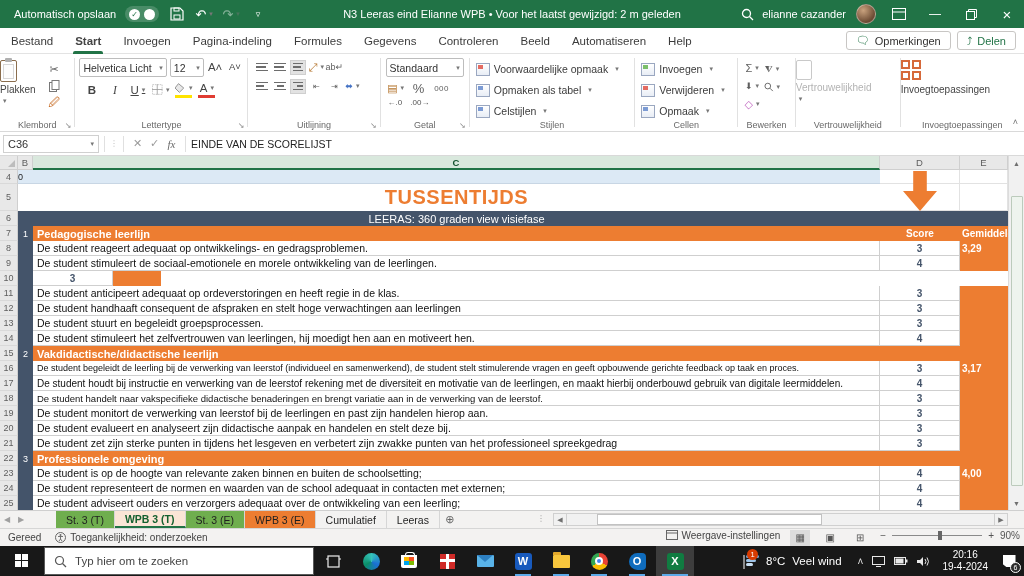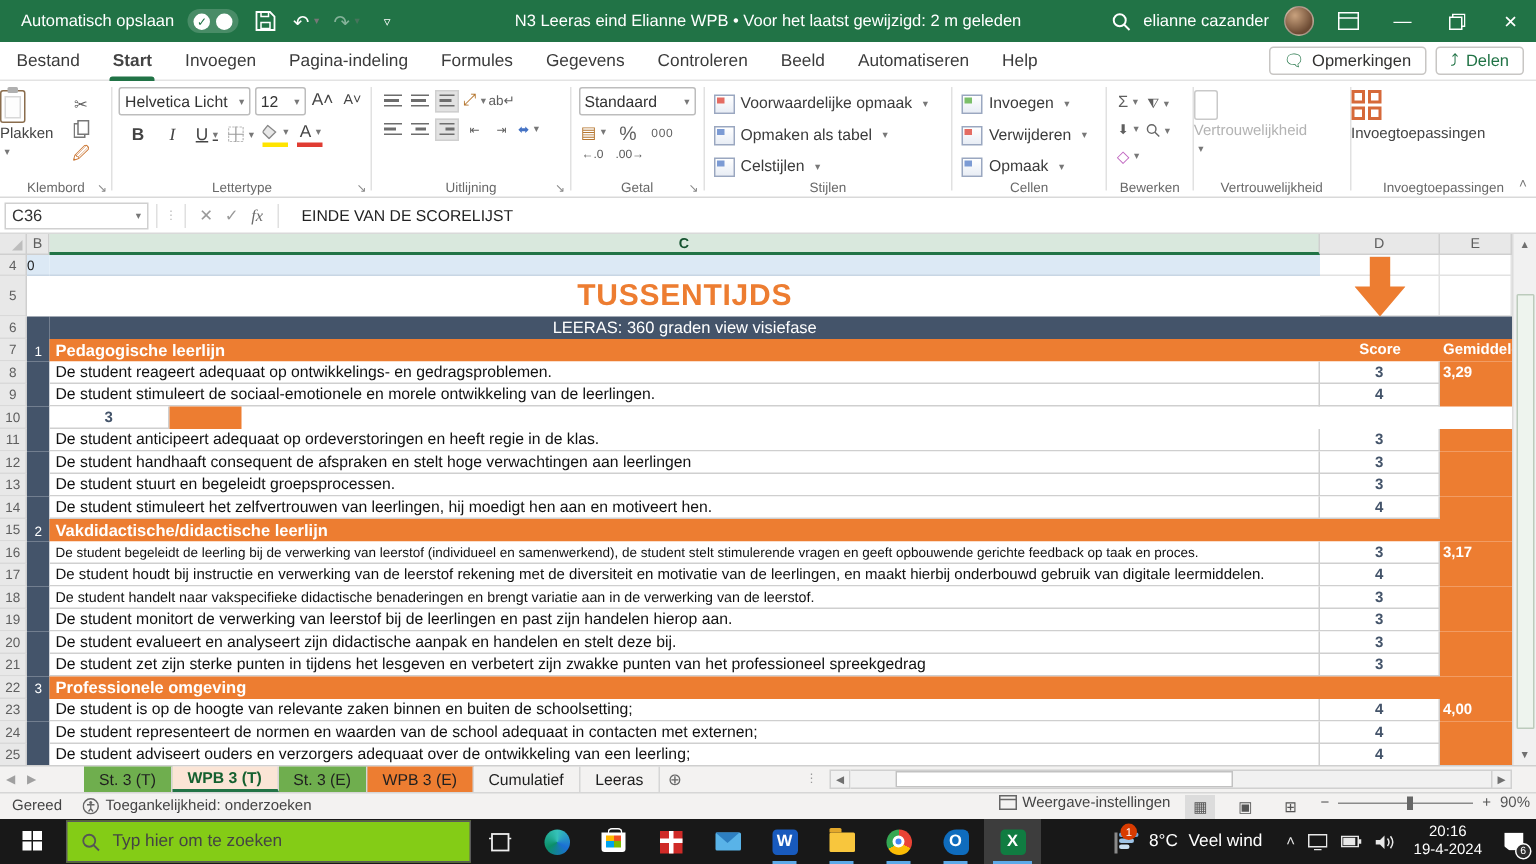--- a/index.html
+++ b/index.html
@@ -60,21 +60,21 @@
   .greyed{color:#b3b3b3;}
   .sens{width:16px;height:20px;border:1.5px solid #c9c9c9;border-radius:2px;position:relative;}
   .collapse{position:absolute;right:6px;bottom:4px;font-size:9px;color:#777;}
 
   
   #fbar{height:24px;background:#fff;border-bottom:1px solid #d9d9d9;display:flex;align-items:center;font-size:11px;}
   #namebox{width:96px;height:18px;border:1px solid #d0d0d0;margin-left:3px;display:flex;align-items:center;justify-content:space-between;padding:0 4px;color:#333;}
   .fsep{width:1px;height:16px;background:#e0e0e0;margin:0 5px;}
   .fbtn{width:17px;text-align:center;color:#9a9a9a;font-size:11px;}
   .fx{font-family:"Liberation Serif",serif;font-style:italic;color:#6a6a6a;}
-  #formula-text{margin-left:10px;color:#222;font-size:10.5px;}
+  #formula-text{color:#222;font-size:10.5px;}
 
   
   #sheet{position:relative;height:354px;background:#fff;overflow:hidden;}
   #colheads{display:flex;height:14px;font-size:9.5px;color:#5e5e5e;}
   .ch{background:#E8E8E8;border-right:1px solid #cfcfcf;border-bottom:1px solid #cfcfcf;display:flex;align-items:center;justify-content:center;}
   .ch.corner{width:18px;position:relative;}
   .ch.corner::after{content:"";position:absolute;right:2px;bottom:2px;border-left:7px solid transparent;border-bottom:7px solid #bdbdbd;}
   .ch.selcol{background:#d9e8dd;border-bottom:2px solid #217346;color:#14522f;font-weight:bold;}
   .row{display:flex;height:15px;}
   .rn{width:18px;background:#E8E8E8;border-right:1px solid #cfcfcf;border-bottom:1px solid #d9d9d9;font-size:9px;color:#5e5e5e;display:flex;align-items:center;justify-content:center;flex:none;}
@@ -129,21 +129,21 @@
   .viewic.sel{background:#dcdcdc;}
   .zoomline{display:flex;align-items:center;gap:6px;color:#555;}
   .ztrack{width:90px;height:1px;background:#8a8a8a;position:relative;}
   .zknob{position:absolute;left:46px;top:-4px;width:4px;height:9px;background:#666;}
 
   
   #taskbar{height:30px;background:#181818;display:flex;align-items:center;color:#fff;position:relative;}
   #startbtn{width:44px;height:30px;display:flex;align-items:center;justify-content:center;}
   .wingrid{width:14px;height:14px;display:grid;grid-template-columns:6px 6px;grid-template-rows:6px 6px;gap:1px;}
   .wingrid b{background:#fff;}
-  #searchbox{width:270px;height:28px;background:#84cc16;border:1px solid #5a5a5a;display:flex;align-items:center;gap:8px;padding:0 9px;color:#444;font-size:11.5px;}
+  #searchbox{width:270px;height:28px;background:#ffffff;border:1px solid #5a5a5a;display:flex;align-items:center;gap:8px;padding:0 9px;color:#444;font-size:11.5px;}
   .tbicon{width:38px;height:30px;display:flex;align-items:center;justify-content:center;position:relative;}
   .tbicon.open::after{content:"";position:absolute;bottom:0;left:11px;right:11px;height:2px;background:#5ca9e8;}
   .tbicon.activeapp{background:#3d3d3d;}
   .tbicon.activeapp::after{left:6px;right:6px;}
   .appsq{width:17px;height:17px;border-radius:3px;display:flex;align-items:center;justify-content:center;color:#fff;font-weight:bold;font-size:11px;}
   .edge{background:conic-gradient(#35c2b9,#1b6fd4,#0b8f68,#35c2b9);border-radius:50%;}
   .chrome{border-radius:50%;background:conic-gradient(#ea4335 0 33%,#fbbc05 0 66%,#34a853 0 100%);position:relative;}
   .chrome::after{content:"";position:absolute;inset:4.5px;border-radius:50%;background:#4285f4;border:2px solid #fff;}
   .folder{width:17px;height:13px;background:#f8c63d;border-radius:1px;position:relative;}
   .folder::before{content:"";position:absolute;top:-3px;left:0;width:8px;height:3px;background:#e3a82b;border-radius:1px 1px 0 0;}

